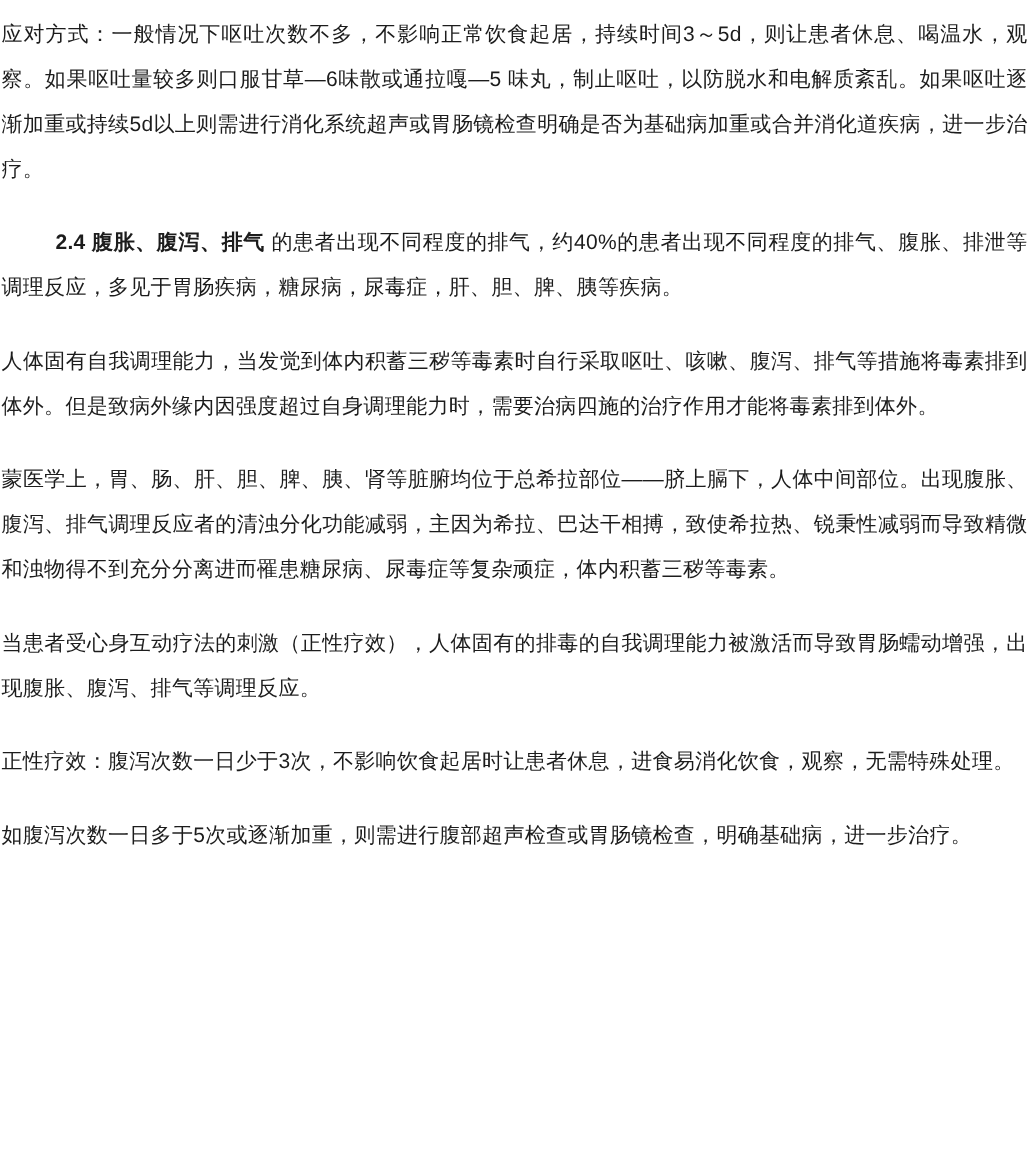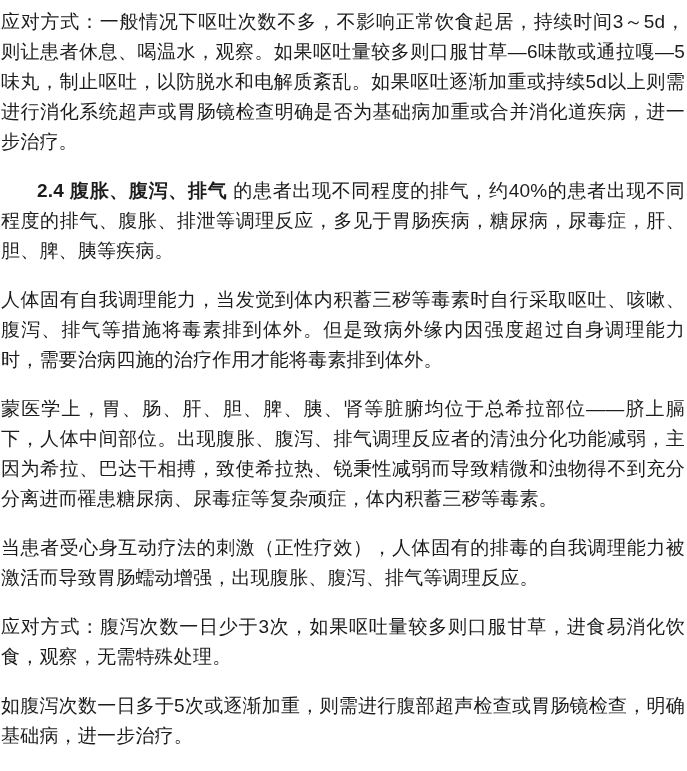--- a/index.html
+++ b/index.html
@@ -12,21 +12,21 @@
     min-height: 771px;
     box-sizing: border-box;
     font-family: "Liberation Sans", sans-serif;
     color: #1c1c1c;
   }
   .doc {
     padding: 7px 2px 0 1px;
   }
   .para {
     margin: 0 0 19px 0;
-    font-size: 19px;
+    font-size: 14px;
     line-height: 30px;
     text-align: justify;
     text-justify: inter-ideograph;
     letter-spacing: 0.2px;
     word-break: break-all;
   }
   .para:last-child {
     margin-bottom: 0;
   }
   .para-heading {
@@ -41,17 +41,17 @@
   <p class="para"><span class="para-text">应对方式：一般情况下呕吐次数不多，不影响正常饮食起居，持续时间3～5d，则让患者休息、喝温水，观察。如果呕吐量较多则口服甘草—6味散或通拉嘎—5 味丸，制止呕吐，以防脱水和电解质紊乱。如果呕吐逐渐加重或持续5d以上则需进行消化系统超声或胃肠镜检查明确是否为基础病加重或合并消化道疾病，进一步治疗。</span></p>
 
   <p class="para"><b class="para-heading">2.4 腹胀、腹泻、排气</b><span class="para-text"> 的患者出现不同程度的排气，约40%的患者出现不同程度的排气、腹胀、排泄等调理反应，多见于胃肠疾病，糖尿病，尿毒症，肝、胆、脾、胰等疾病。</span></p>
 
   <p class="para"><span class="para-text">人体固有自我调理能力，当发觉到体内积蓄三秽等毒素时自行采取呕吐、咳嗽、腹泻、排气等措施将毒素排到体外。但是致病外缘内因强度超过自身调理能力时，需要治病四施的治疗作用才能将毒素排到体外。</span></p>
 
   <p class="para"><span class="para-text">蒙医学上，胃、肠、肝、胆、脾、胰、肾等脏腑均位于总希拉部位——脐上膈下，人体中间部位。出现腹胀、腹泻、排气调理反应者的清浊分化功能减弱，主因为希拉、巴达干相搏，致使希拉热、锐秉性减弱而导致精微和浊物得不到充分分离进而罹患糖尿病、尿毒症等复杂顽症，体内积蓄三秽等毒素。</span></p>
 
   <p class="para"><span class="para-text">当患者受心身互动疗法的刺激（正性疗效），人体固有的排毒的自我调理能力被激活而导致胃肠蠕动增强，出现腹胀、腹泻、排气等调理反应。</span></p>
 
-  <p class="para"><span class="para-text">应对方式：腹泻次数一日少于3次，如果呕吐量较多则口服甘草，进食易消化饮食，观察，无需特殊处理。</span></p>
+  <p class="para"><span class="para-text">正性疗效：腹泻次数一日少于3次，不影响饮食起居时让患者休息，进食易消化饮食，观察，无需特殊处理。</span></p>
 
 
   <p class="para"><span class="para-text">如腹泻次数一日多于5次或逐渐加重，则需进行腹部超声检查或胃肠镜检查，明确基础病，进一步治疗。</span></p>
 </div>
 
 </body></html>

